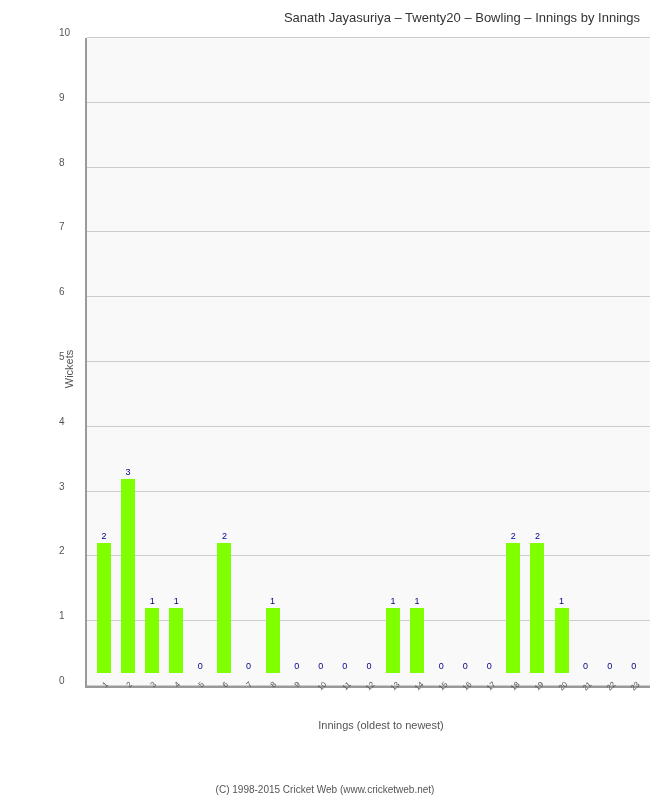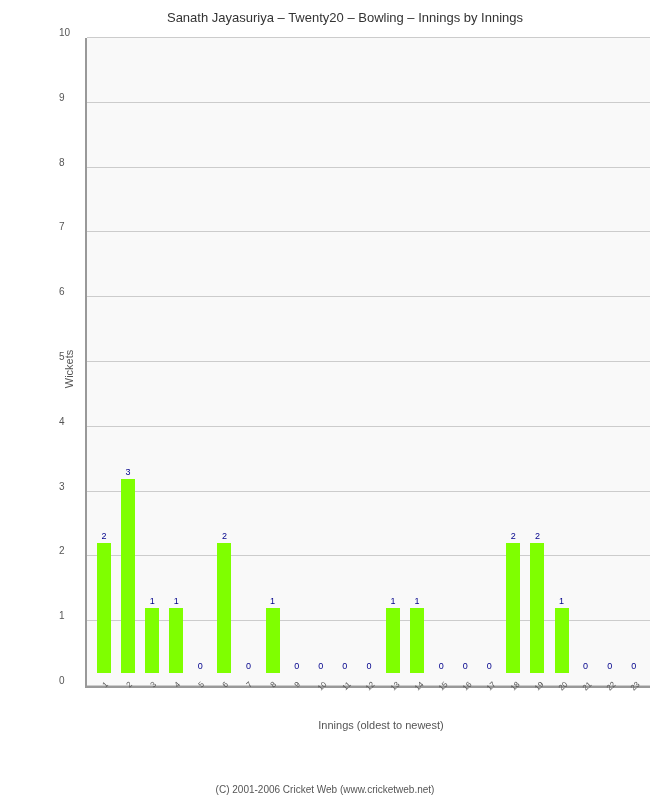--- a/index.html
+++ b/index.html
@@ -12,21 +12,21 @@
       color: #333;
     }
     .chart-container {
       width: 650px;
       height: 800px;
       background: #fff;
       position: relative;
       padding: 10px 10px 60px 50px;
     }
     .chart-title {
-      text-align: center;
+      text-align: right;
       font-size: 13px;
       color: #333;
       margin-bottom: 8px;
       font-weight: normal;
     }
     .chart-area {
       position: relative;
       width: 100%;
       height: 680px;
       background: #f8f8f8;
@@ -226,14 +226,14 @@
             <div style="background: rgb(127, 255, 0); width: 14px; height: 0%; min-height: 0px; position: relative;"></div>
             <div style="font-size: 8px; color: rgb(85, 85, 85); margin-top: 4px; transform: rotate(-45deg) translateX(-4px); transform-origin: right top; white-space: nowrap; text-align: right;">23</div>
           </div>
           <div style="display: flex; flex-direction: column; align-items: center; justify-content: flex-end; flex: 1 1 0%; position: relative; height: 100%;"></div>
         </div>
 
       <div style="position:absolute; bottom:-45px; width:100%; text-align:center; font-size:11px; color:#555;">Innings (oldest to newest)</div>
     </div>
   </div>
 
-  <div class="footer" style="position:absolute; bottom:5px; left:0; width:100%; text-align:center; font-size:10px; color:#555;">(C) 2001-2006 Cricket Web (www.cricketweb.net)</div>
+  <div class="footer" style="position:absolute; bottom:5px; left:0; width:100%; text-align:center; font-size:10px; color:#555;">(C) 1998-2015 Cricket Web (www.cricketweb.net)</div>
 </div>
 
 </body></html>

